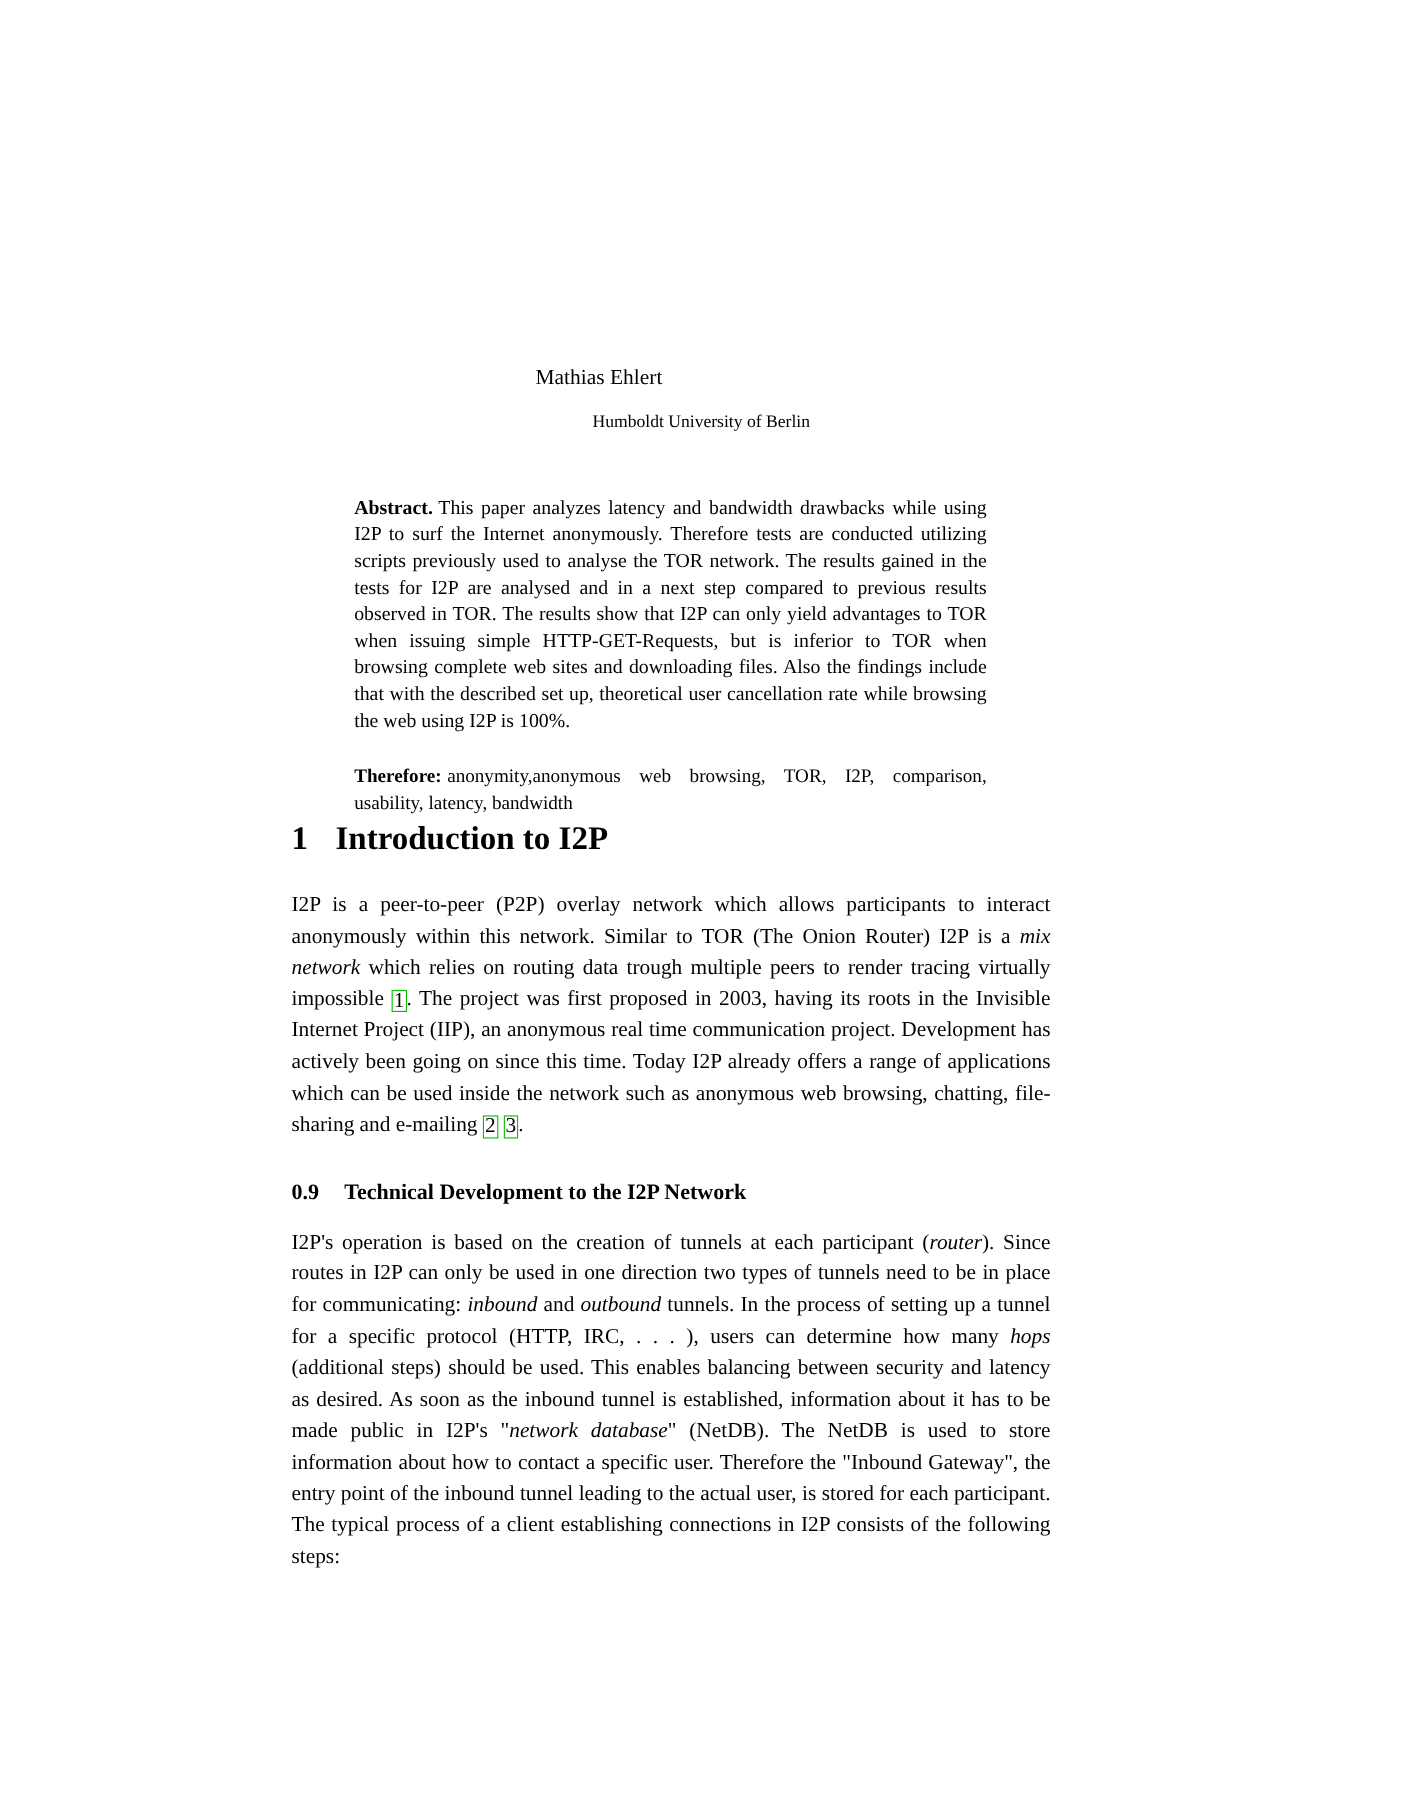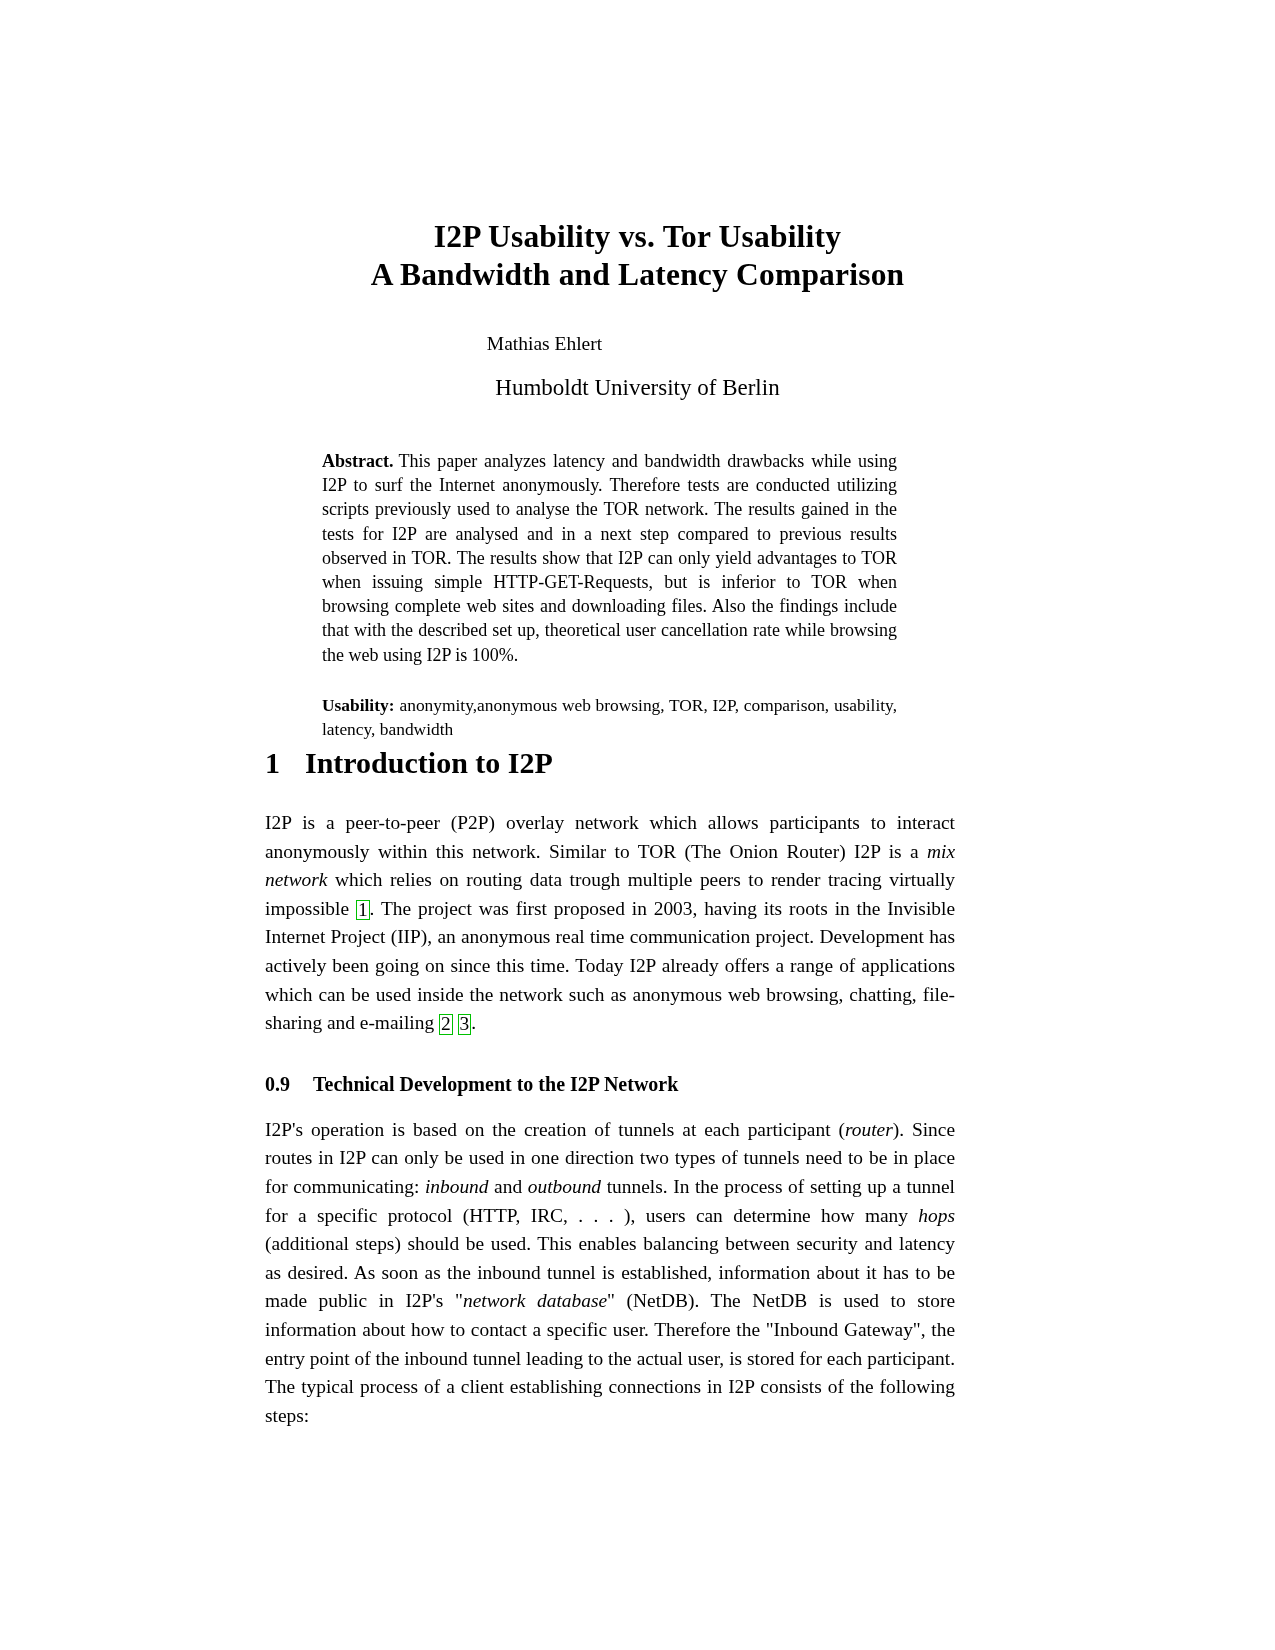--- a/index.html
+++ b/index.html
@@ -45,21 +45,21 @@
     width: 1089px;
     text-align: center;
     font-size: 19.5px;
   }
   .affiliation {
     position: absolute;
     left: 0;
     top: 375px;
     width: 1275px;
     text-align: center;
-    font-size: 23px;
+    font-size: 16px;
   }
 
   
   .abstract-block {
     position: absolute;
     left: 322px;
     top: 449px;
     width: 575px;
   }
   .abstract-para {
@@ -122,31 +122,27 @@
     vertical-align: baseline;
     position: relative;
     top: 1px;
   }
 </style>
 </head>
 <body>
 
 <div class="page">
 
-  <div class="title-block">
-    <div class="title-line">I2P Usability vs. Tor Usability</div>
-    <div class="title-line">A Bandwidth and Latency Comparison</div>
-  </div>
 
   <div class="author">Mathias Ehlert</div>
   <div class="affiliation">Humboldt University of Berlin</div>
 
   <div class="abstract-block">
     <p class="abstract-para"><span class="lead lead-gap">Abstract.</span><span>This paper analyzes latency and bandwidth drawbacks while using I2P to surf the Internet anonymously. Therefore tests are conducted utilizing scripts previously used to analyse the TOR network. The results gained in the tests for I2P are analysed and in a next step compared to previous results observed in TOR. The results show that I2P can only yield advantages to TOR when issuing simple HTTP-GET-Requests, but is inferior to TOR when browsing complete web sites and downloading files. Also the findings include that with the described set up, theoretical user cancellation rate while browsing the web using I2P is 100%.</span></p>
-    <p class="keywords-para"><span class="lead lead-gap">Usability:</span><span>anonymity,anonymous web browsing, TOR, I2P, comparison, usability, latency, bandwidth</span></p>
+    <p class="keywords-para"><span class="lead lead-gap">Therefore:</span><span>anonymity,anonymous web browsing, TOR, I2P, comparison, usability, latency, bandwidth</span></p>
   </div>
 
   <div class="body-col">
 
     <h1 class="sect"><span class="num">1</span><span>Introduction to I2P</span></h1>
 
     <p class="body"><span>I2P is a peer-to-peer (P2P) overlay network which allows participants to interact anonymously within this network. Similar to TOR (The Onion Router) I2P is a </span><em>mix network</em><span> which relies on routing data trough multiple peers to render tracing virtually impossible </span><a class="cite" href="#">1</a><span>. The project was first proposed in 2003, having its roots in the Invisible Internet Project (IIP), an anonymous real time communication project. Development has actively been going on since this time. Today I2P already offers a range of applications which can be used inside the network such as anonymous web browsing, chatting, file-sharing and e-mailing </span><a class="cite" href="#">2</a>&nbsp;<a class="cite" href="#">3</a><span>.</span></p>
 
     <h2 class="subsect"><span class="num">0.9</span><span>Technical Development to the I2P Network</span></h2>
 

